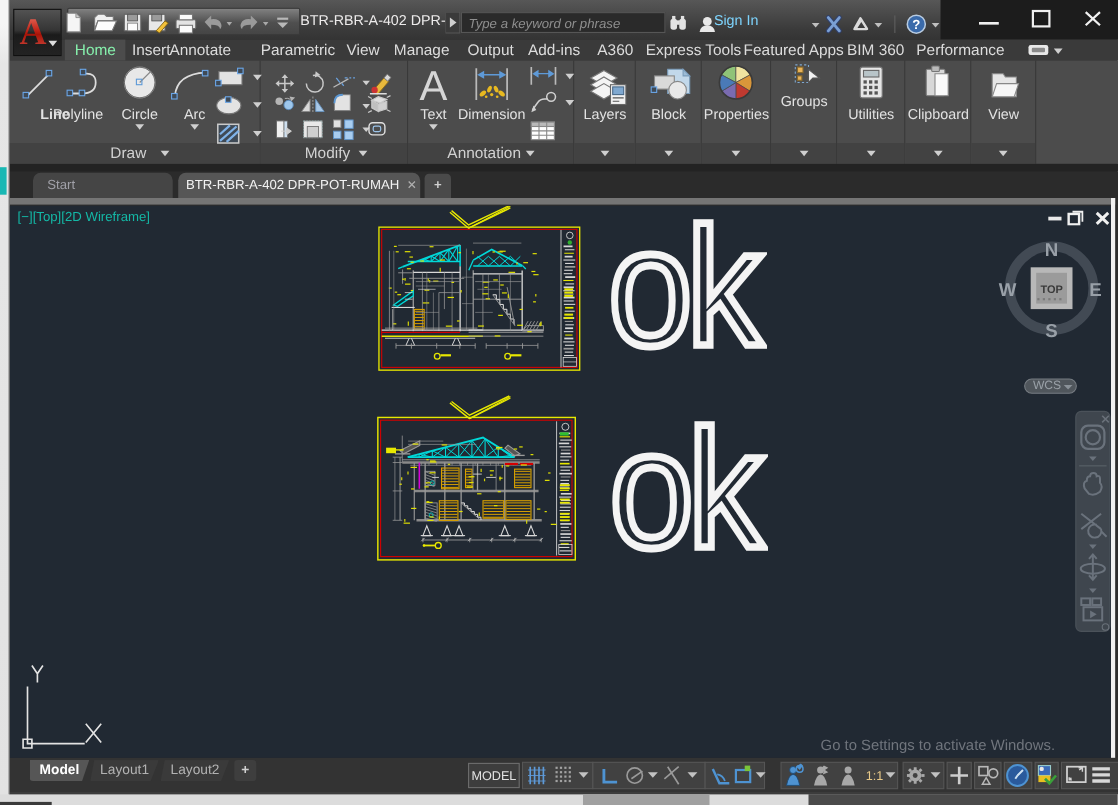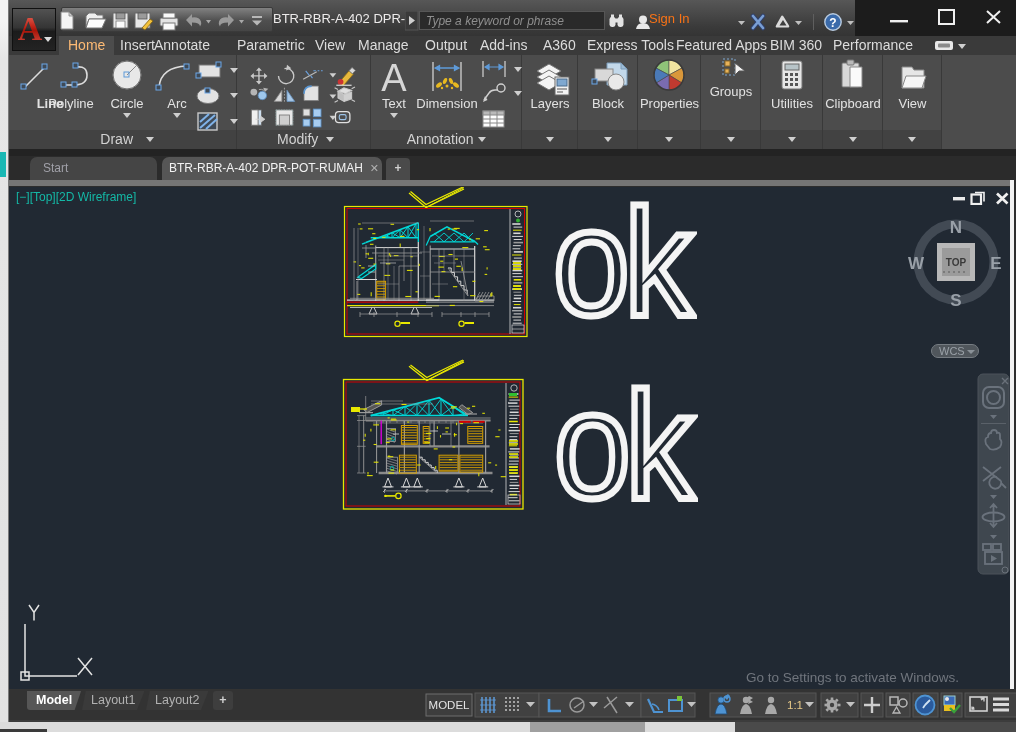--- a/index.html
+++ b/index.html
@@ -16,27 +16,27 @@
   #alogo { position:absolute; left:3px; top:8px; width:44px; height:43px;
     background:linear-gradient(#525252 0%,#353535 45%,#1b1b1b 55%,#232323 100%); border:1px solid #101010; z-index:30; }
   #alogo .car { position:absolute; right:3px; bottom:8px; width:0; height:0;
     border-left:4px solid transparent; border-right:4px solid transparent; border-top:5px solid #ddd; }
 
   #doctitle { position:absolute; left:264px; top:11px; width:140px; text-align:center;
     color:#eceaea; font-size:13px; white-space:nowrap; }
   #searchbox { position:absolute; left:410px; top:11px; width:186px; height:19px;
     background:#2a2a2a; border:1px solid #565656; color:#8f8f8f; font-size:12px;
     font-style:italic; padding:2px 6px; }
-  #signin { position:absolute; left:640px; top:11px; color:#f97316; font-size:13px; }
+  #signin { position:absolute; left:640px; top:11px; color:#7dd3fc; font-size:13px; }
 
   
   #ribtabs { position:absolute; left:0; top:36px; width:1008px; height:19px; background:#3a3a3a;
     color:#dcdcdc; font-size:14px; }
   #ribtabs .tab { position:absolute; top:0; height:19px; line-height:19px; padding:0 9px; }
-  #ribtabs .active { background:#4c4c4c; color:#fdba74; }
+  #ribtabs .active { background:#4c4c4c; color:#86efac; }
 
   
   #ribbon { position:absolute; left:0; top:55px; width:1008px; height:94px; background:#4c4c4c; }
   .panel { position:absolute; top:0; height:94px; border-right:1px solid #393939; }
   .plabel { position:absolute; left:0; bottom:0; width:100%; height:19px; background:#424242;
     color:#d2d2d2; font-size:14px; text-align:center; line-height:18px; }
   .biglabel { position:absolute; width:100%; text-align:center; top:41px; color:#e2e2e2; font-size:13px; }
   .caret { width:0; height:0; border-left:4px solid transparent; border-right:4px solid transparent;
     border-top:5px solid #cfcfcf; position:absolute; }
 

